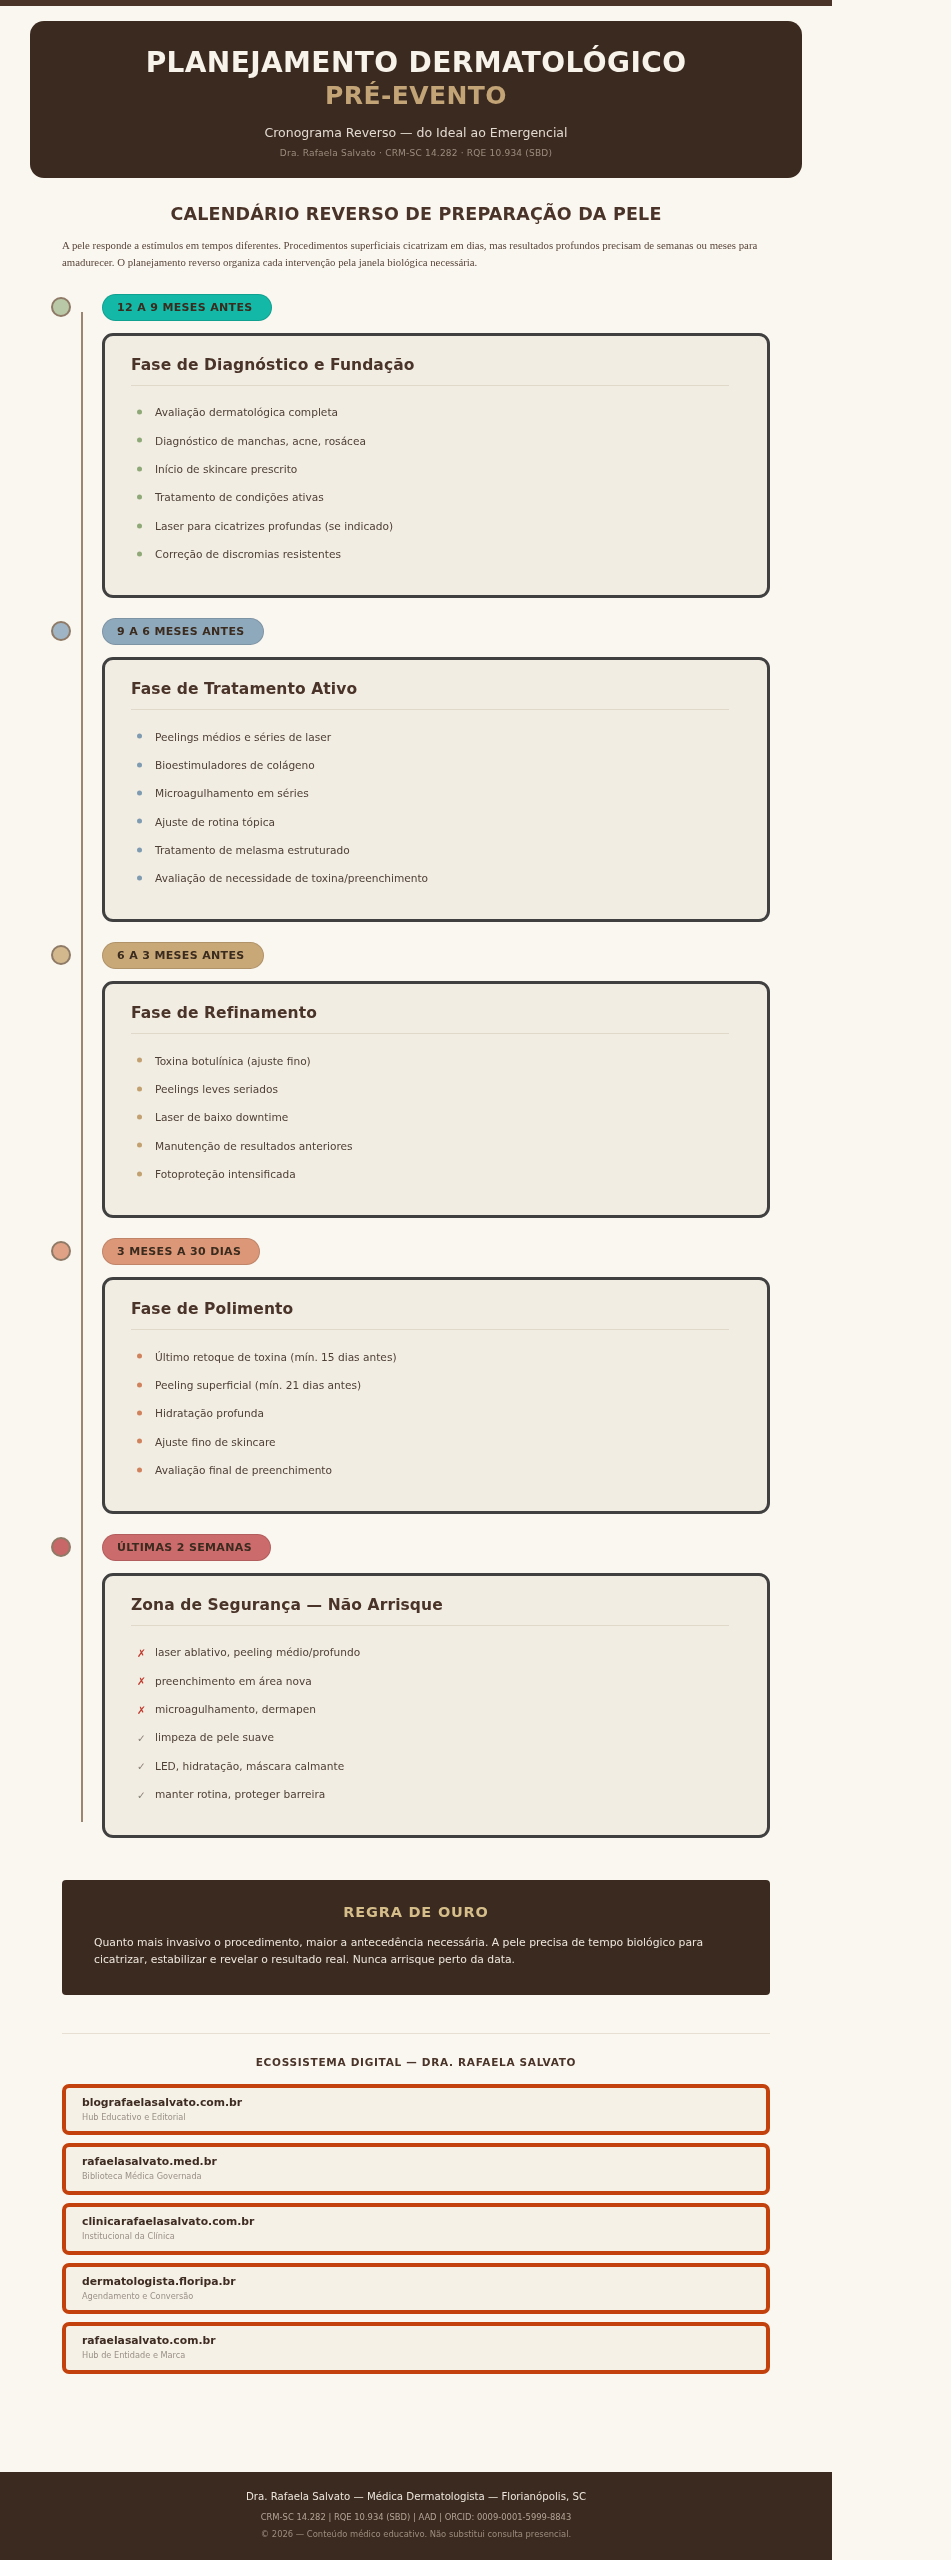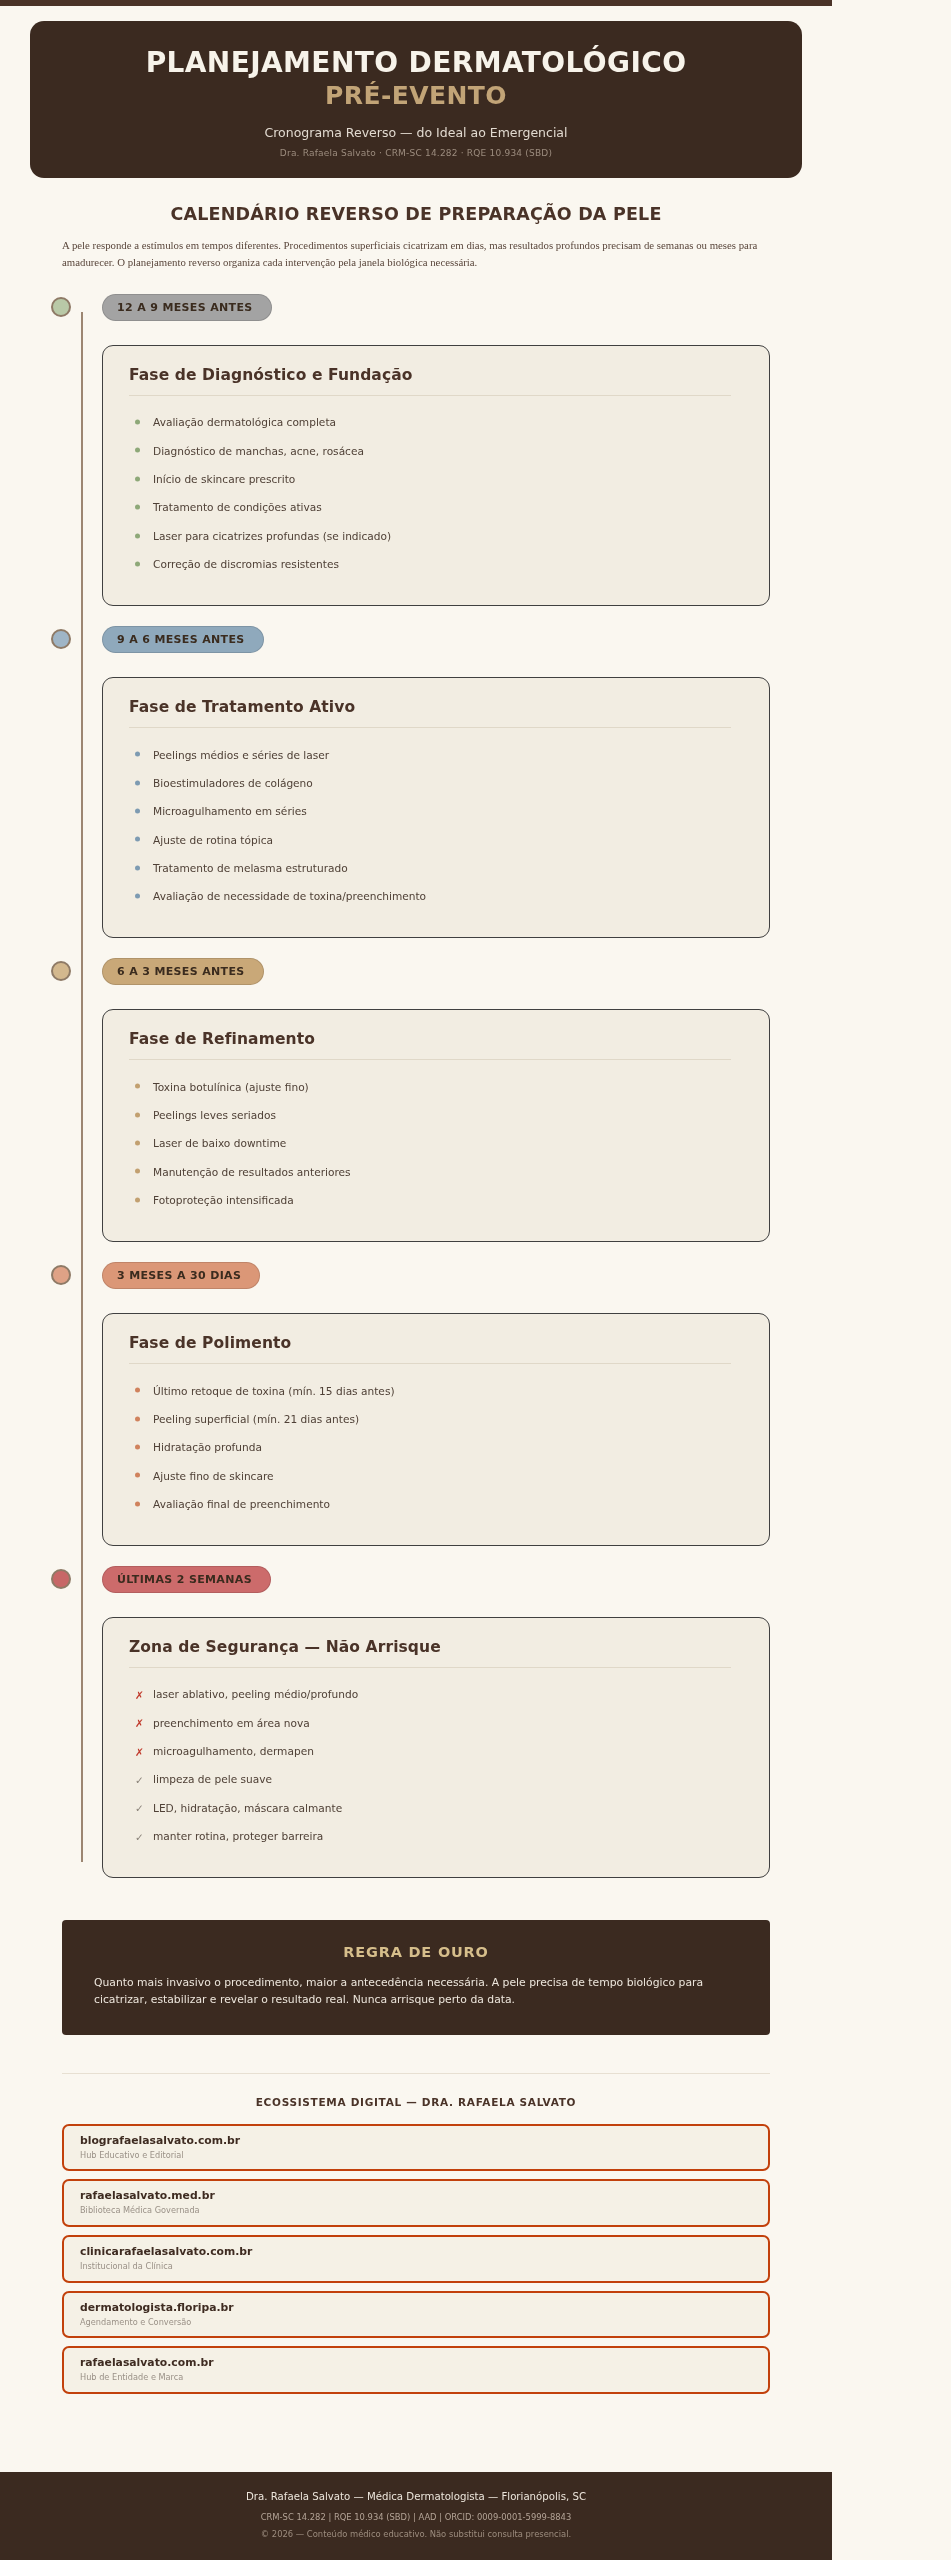--- a/index.html
+++ b/index.html
@@ -126,23 +126,23 @@
     color: #3A2B1E;
     font-size: 11px;
     font-weight: 700;
     letter-spacing: 0.35px;
     padding: 6px 18px 6px 14px;
     border-radius: 14px;
     border: 1px solid rgba(0,0,0,0.12);
     min-width: 155px;
   }
   .tl-card {
-    margin-top: 24px;
+    margin-top: 12px;
     background: #F2EDE2;
-    border: 1px solid #404040;
+    border: 3px solid #404040;
     border-radius: 11px;
     padding: 20px 38px 26px 26px;
   }
   .tl-card h4 {
     font-size: 15.5px;
     font-weight: 700;
     color: #4A3328;
     padding-bottom: 11px;
     border-bottom: 1px solid #E0D8C8;
     letter-spacing: 0.1px;
@@ -177,21 +177,21 @@
     font-size: 10.5px;
     font-weight: 700;
     color: #C0392B;
   }
   .tl-list li .mk.check {
     font-size: 10.5px;
     color: #8A8279;
   }
 
   
-  .ph-green  .tl-badge { background: #a3a3a3; }
+  .ph-green  .tl-badge { background: #14b8a6; }
   .ph-green  .tl-dot   { background: #B9C9A7; }
   .ph-green  .tl-list li .mk.dot { background: #8EA878; }
 
   .ph-blue   .tl-badge { background: #8FA9BC; }
   .ph-blue   .tl-dot   { background: #9FB5C6; }
   .ph-blue   .tl-list li .mk.dot { background: #7E9BB2; }
 
   .ph-tan    .tl-badge { background: #C9A878; }
   .ph-tan    .tl-dot   { background: #D3B88E; }
   .ph-tan    .tl-list li .mk.dot { background: #C2A070; }
@@ -234,21 +234,21 @@
   .eco h4 {
     text-align: center;
     font-size: 10.5px;
     font-weight: 700;
     letter-spacing: 0.7px;
     color: #4A3328;
     margin-bottom: 16px;
   }
   .eco-card {
     background: #F5F1E6;
-    border: 2px solid #c2410c;
+    border: 4px solid #c2410c;
     border-radius: 7px;
     padding: 8px 14px 9px 16px;
     margin-bottom: 8px;
   }
   .eco-card .eco-domain {
     font-size: 10.8px;
     font-weight: 700;
     color: #3E2B21;
     line-height: 1.3;
   }

